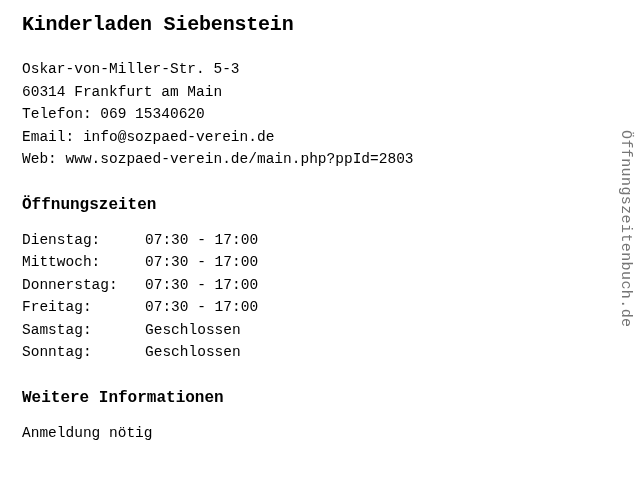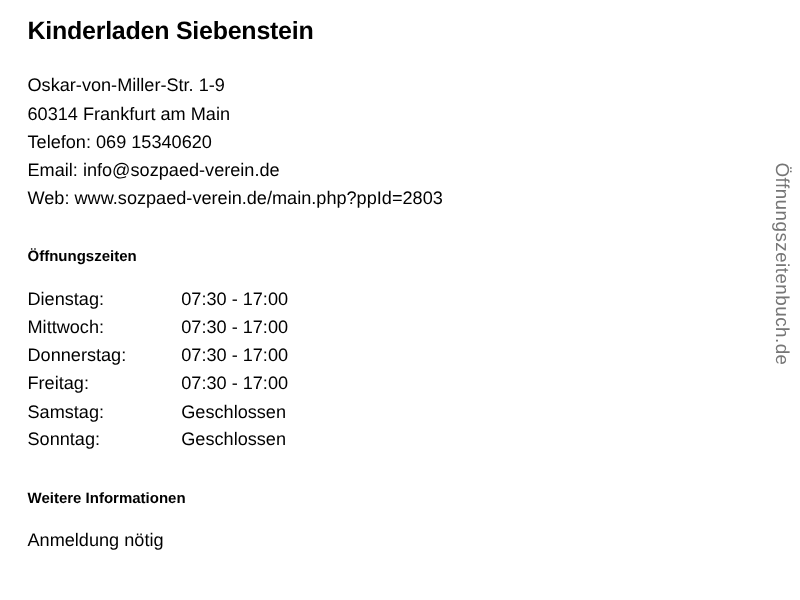--- a/index.html
+++ b/index.html
@@ -14,20 +14,21 @@
     color: #000000;
     overflow: hidden;
     position: relative;
   }
   .page {
     position: absolute;
     left: 0;
     top: 0;
     width: 640px;
     height: 444px;
+    font-family: Liberation Mono, monospace;
   }
   .content {
     position: absolute;
     left: 22px;
     top: 0;
     width: 570px;
   }
   .title {
     font-size: 20px;
     font-weight: bold;
@@ -38,21 +39,21 @@
   }
   .address-block {
     margin-top: 20px;
   }
   .address-line {
     font-size: 14.5px;
     line-height: 22.5px;
     white-space: nowrap;
   }
   .section-heading {
-    font-size: 12px;
+    font-size: 16px;
     font-weight: bold;
     margin-top: 24px;
     margin-bottom: 0;
     line-height: 20px;
   }
   .hours-table {
     margin-top: 14px;
     border-collapse: collapse;
   }
   .hours-table td {
@@ -89,21 +90,21 @@
 </head>
 <body>
 
 <div class="page">
 
   <div class="content">
 
     <h1 class="title">Kinderladen Siebenstein</h1>
 
     <div class="address-block">
-      <div class="address-line">Oskar-von-Miller-Str. 1-9</div>
+      <div class="address-line">Oskar-von-Miller-Str. 5-3</div>
       <div class="address-line">60314 Frankfurt am Main</div>
       <div class="address-line">Telefon: 069 15340620</div>
       <div class="address-line">Email: info@sozpaed-verein.de</div>
       <div class="address-line">Web: www.sozpaed-verein.de/main.php?ppId=2803</div>
     </div>
 
     <h2 class="section-heading">Öffnungszeiten</h2>
 
     <table class="hours-table">
       <tbody>

